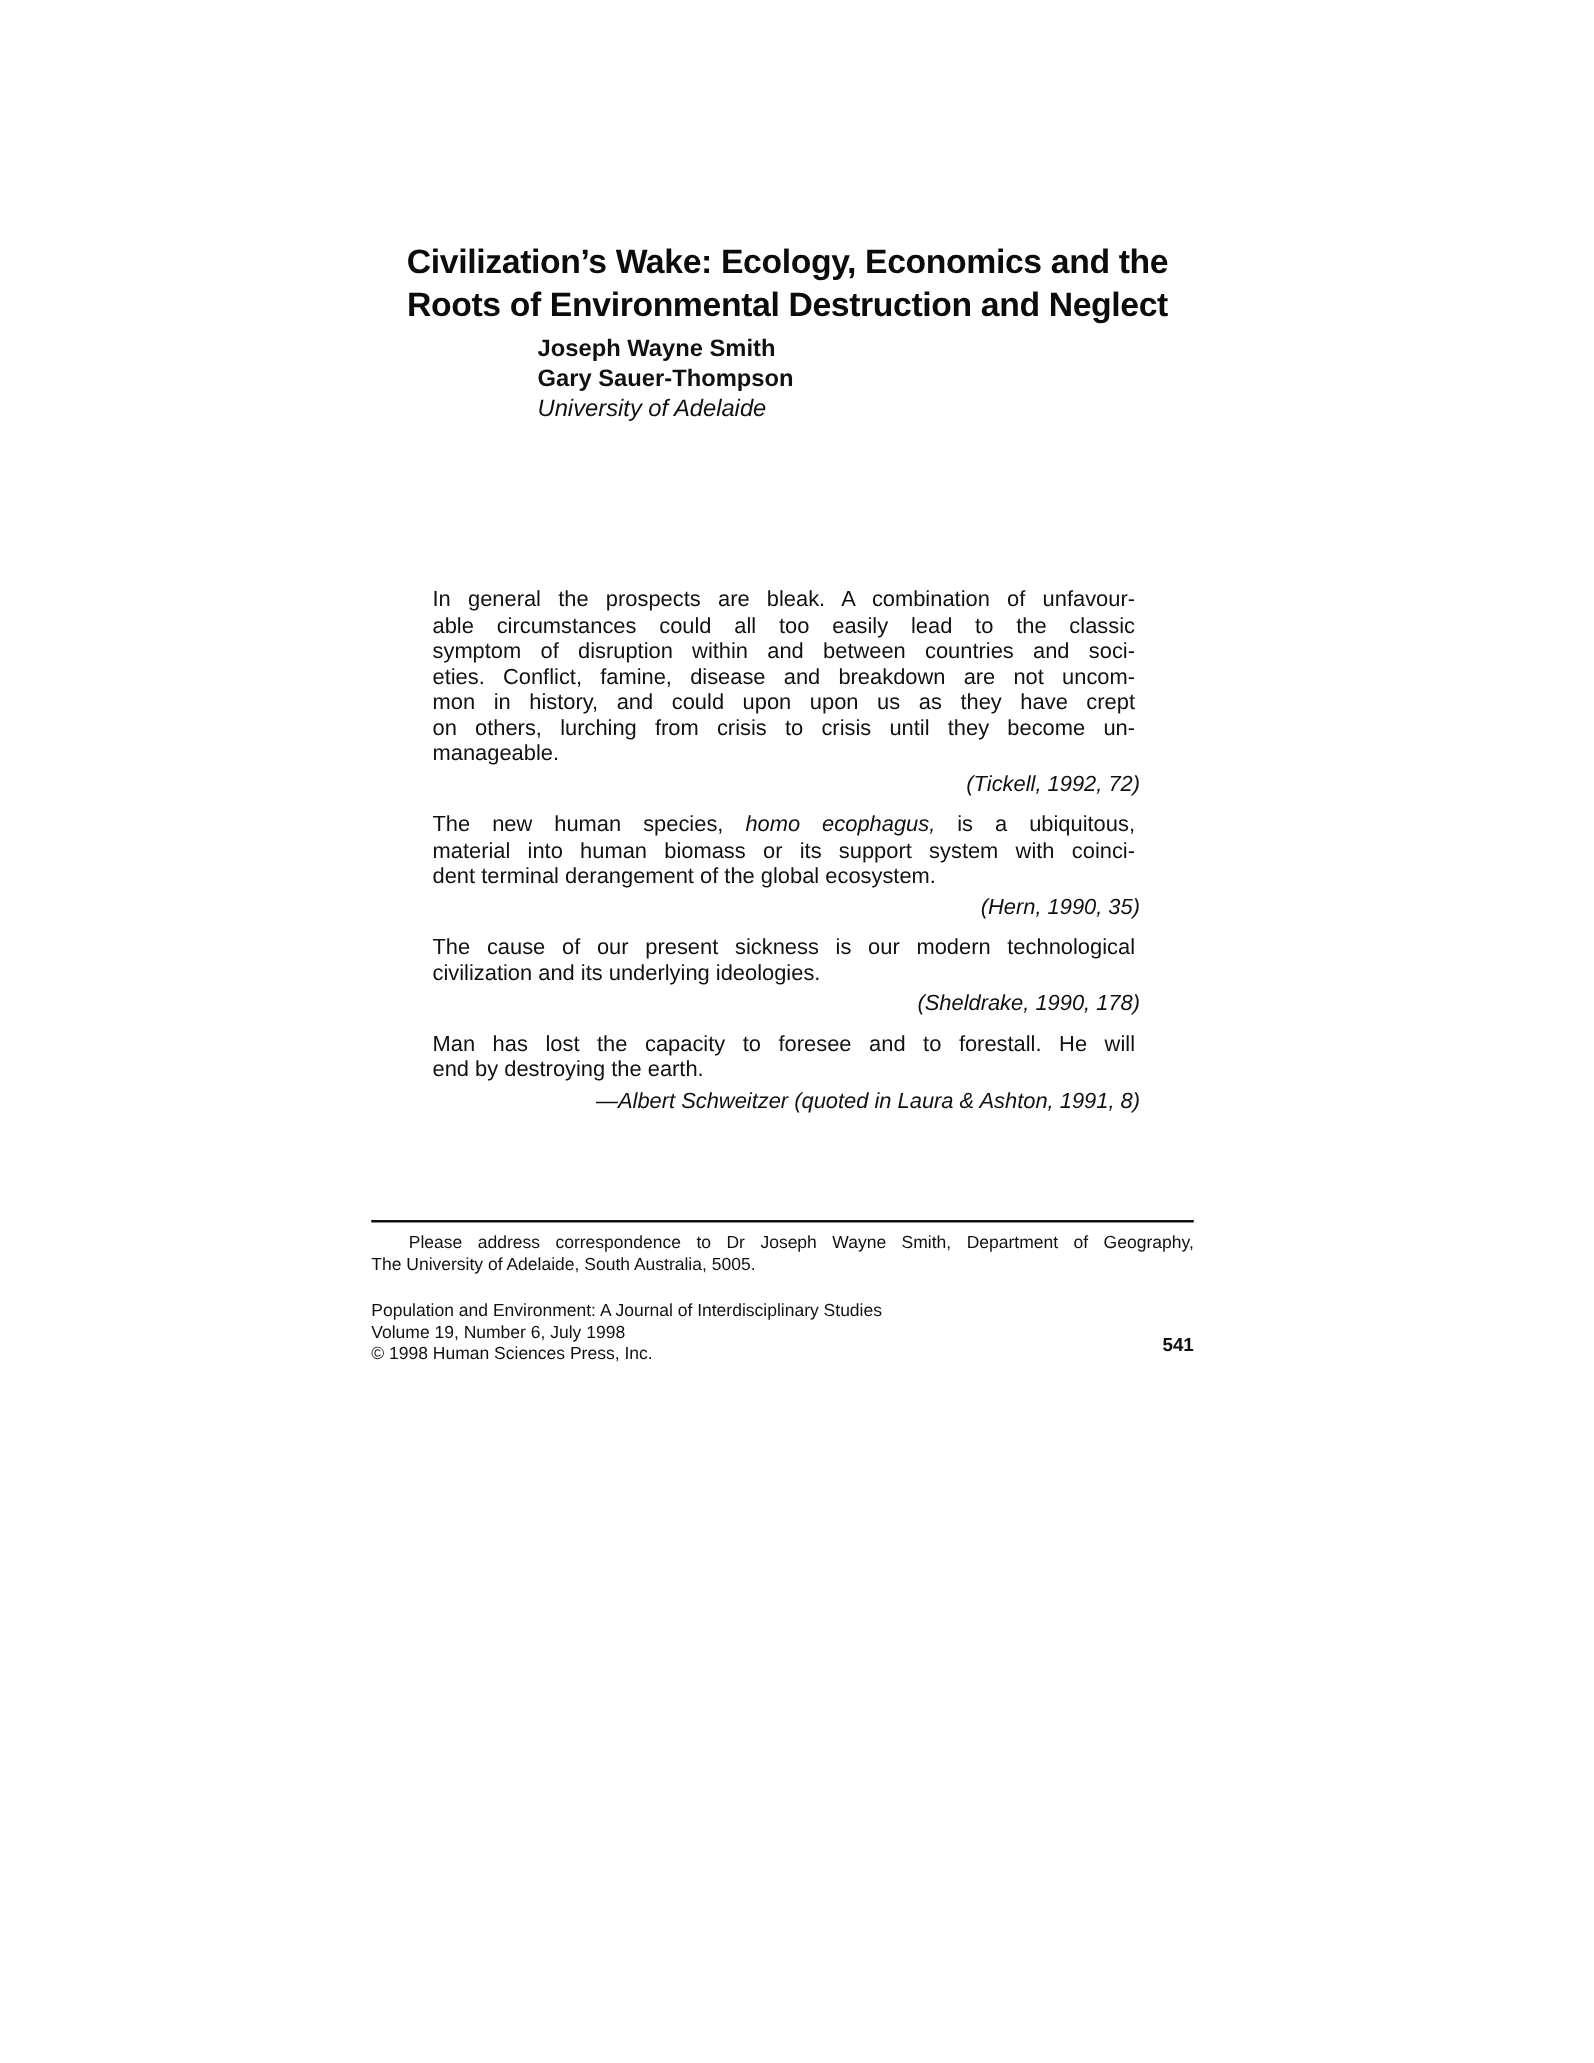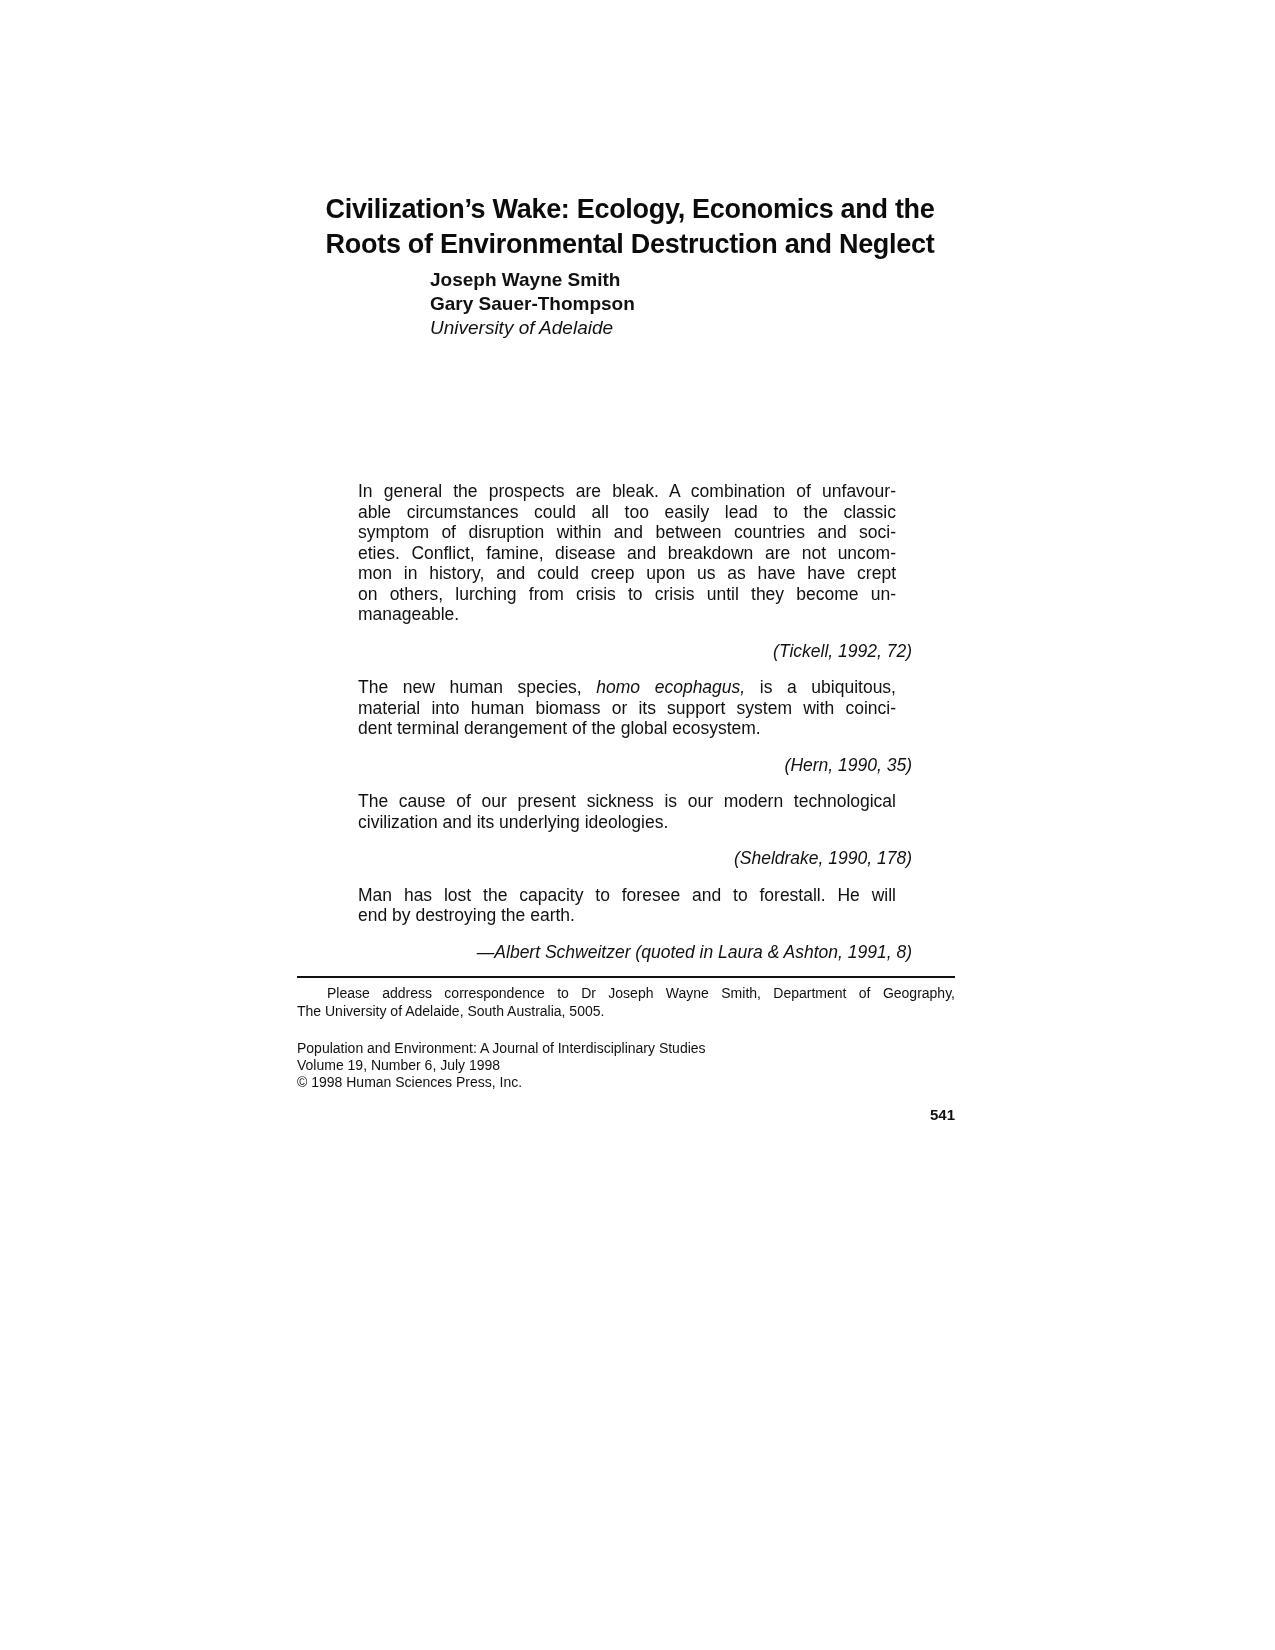--- a/index.html
+++ b/index.html
@@ -14,40 +14,40 @@
     position: absolute; left: 430px; top: 268px; width: 400px;
     font-family: "Liberation Sans", sans-serif;
     font-size: 19px; line-height: 24px;
   }
   .authors .name { font-weight: bold; display: block; }
   .authors .aff { font-style: italic; display: block; }
   .epigraphs {
     position: absolute; left: 342px; top: 465px; width: 570px;
     font-family: "Liberation Sans", sans-serif; font-size: 17.5px; line-height: 20.5px;
   }
-  .quote { text-align: justify; margin: 16px; }
+  .quote { text-align: justify; margin: 4px; }
   .quote .line { display: block; text-align: justify; text-align-last: justify; }
   .quote .line.last { text-align-last: left; }
   .cite { display: block; text-align: right; font-style: italic; margin: 0 0 12px 0; }
   .rule {
     position: absolute; left: 297px; top: 976px; width: 658px; height: 0;
     border-top: 2px solid #111;
   }
   .footnote {
     position: absolute; left: 297px; top: 984px; width: 658px;
     font-family: Liberation Sans, sans-serif; font-size: 14px; line-height: 18px;
   }
   .footnote .indent { padding-left: 30px; display: block; text-align: justify; text-align-last: justify; }
   .journal {
     position: absolute; left: 297px; top: 1040px; width: 658px;
     font-family: "Liberation Sans", sans-serif; font-size: 14px; line-height: 17px;
   }
   .journal span { display: block; }
   .pagenum {
-    position: absolute; left: 915px; top: 1106px; width: 40px; text-align: right;
+    position: absolute; left: 915px; top: 1068px; width: 40px; text-align: right;
     font-family: "Liberation Sans", sans-serif; font-weight: bold; font-size: 15px;
   }
   em { font-style: italic; }
 </style>
 </head>
 <body>
 
 <div class="page">
 
   <div class="title">
@@ -61,21 +61,21 @@
     <span class="aff">University of Adelaide</span>
   </div>
 
   <div class="epigraphs">
 
     <div class="quote">
       <span class="line">In general the prospects are bleak. A combination of unfavour-</span>
       <span class="line">able circumstances could all too easily lead to the classic</span>
       <span class="line">symptom of disruption within and between countries and soci-</span>
       <span class="line">eties. Conflict, famine, disease and breakdown are not uncom-</span>
-      <span class="line">mon in history, and could creep upon us as have have crept</span>
+      <span class="line">mon in history, and could upon upon us as they have crept</span>
       <span class="line">on others, lurching from crisis to crisis until they become un-</span>
       <span class="line last">manageable.</span>
     </div>
     <span class="cite">(Tickell, 1992, 72)</span>
 
     <div class="quote">
       <span class="line"><span>The new human species,</span> <em>homo ecophagus,</em> <span>is a ubiquitous,</span></span>
       <span class="line">material into human biomass or its support system with coinci-</span>
       <span class="line last">dent terminal derangement of the global ecosystem.</span>
     </div>

